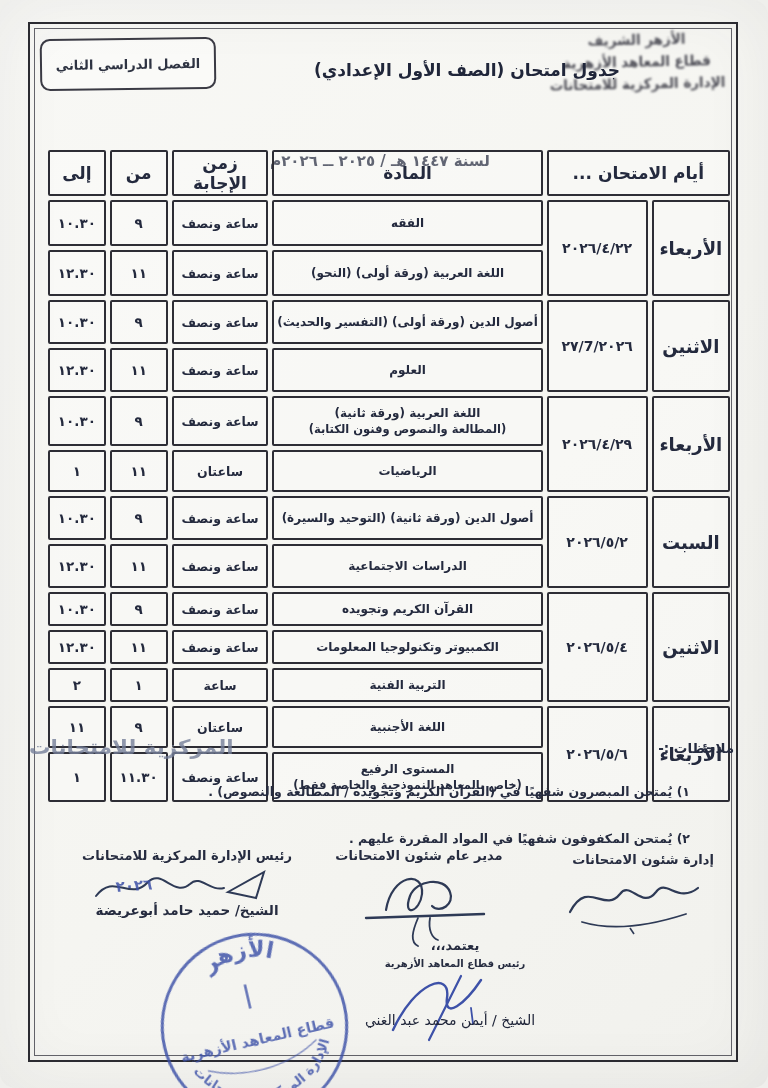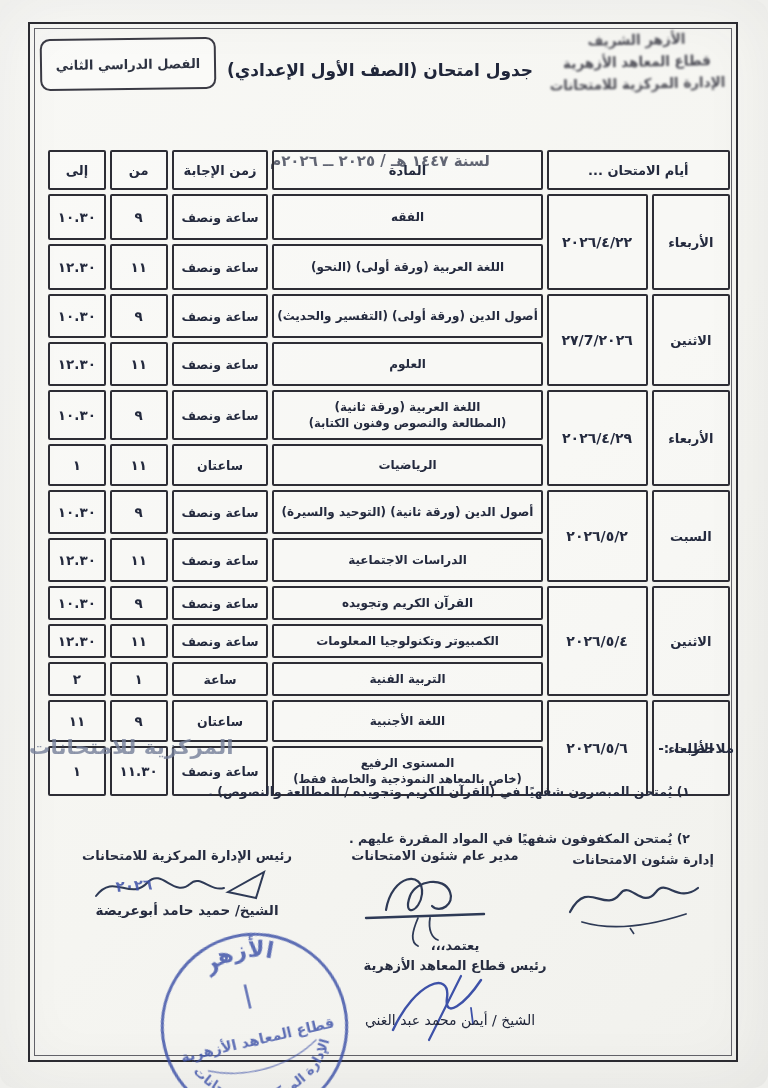--- a/index.html
+++ b/index.html
@@ -32,41 +32,41 @@
     font-size:13px;font-weight:bold;color:#2e3342;
     transform:rotate(-.8deg);background:rgba(255,255,255,.35);
   }
   .letterhead{
     position:absolute;left:538px;top:30px;width:198px;
     text-align:center;font-size:13.5px;font-weight:bold;line-height:1.6;
     color:#4c4c55;filter:blur(1.2px);transform:rotate(-1.2deg) scaleY(1.04);
     direction:rtl;
   }
   .doc-title{
-    position:absolute;left:140px;top:60px;width:480px;text-align:center;
+    position:absolute;left:140px;top:60px;width:480px;text-align:right;
     font-size:17px;font-weight:bold;direction:rtl;color:#20263a;
   }
   .doc-subtitle{
     position:absolute;left:140px;top:104px;width:480px;text-align:center;
     font-size:15px;font-weight:bold;direction:rtl;color:#242a3e;margin-top:48px;
   }
   
   .sched-wrap{position:absolute;left:44px;top:146px;width:690px;}
   table.sched{
     width:100%;border-collapse:separate;border-spacing:4px;direction:rtl;
     table-layout:fixed;
   }
   table.sched th, table.sched td{
     border:2px solid var(--border,#2d2d35);border-radius:2px;
     text-align:center;vertical-align:middle;
     font-weight:bold;color:#242a3e;padding:1px 2px;
     background:rgba(255,255,255,.28);
   }
-  th.hcell{font-size:13px;height:34px;}
-  td.day{font-size:13px;}
+  th.hcell{font-size:17px;height:34px;}
+  td.day{font-size:18px;}
   td.date{font-size:14px;letter-spacing:.5px;}
   td.subj{font-size:12px;}
   td.subj .subj2{font-size:11.5px;margin-top:2px;}
   td.dur{font-size:12.5px;margin-left:32px;}
   td.num{font-size:13.5px;}
   tr.h42 td{height:40px;} tr.h40 td{height:38px;}
   tr.h44 td{height:44px;} tr.h38 td{height:36px;}
   tr.h30 td{height:28px;}
   
   .notes{
@@ -81,32 +81,32 @@
     letter-spacing:1px;transform:scaleX(1.07);transform-origin:left;
     direction:rtl;text-align:left;white-space:nowrap;overflow:hidden;
     z-index:5;
   }
   
   .sig-label{
     position:absolute;font-size:13px;font-weight:bold;text-align:center;
     direction:rtl;color:#262c40;
   }
   .sig-right-label{left:550px;top:852px;width:186px;}
-  .sig-center-label{left:338px;top:848px;width:194px;}
+  .sig-center-label{left:322px;top:848px;width:194px;}
   .sig-left-label{left:54px;top:848px;width:266px;}
   .sig-left-name{left:54px;top:902px;width:266px;font-size:13.5px;}
   .sig-svg{position:absolute;}
   .sig-right-svg{left:560px;top:870px;}
   .sig-center-svg{left:352px;top:866px;}
   .sig-left-svg{left:78px;top:862px;}
   
   .approve-word{position:absolute;left:395px;top:938px;width:120px;text-align:center;
     font-size:13px;font-weight:bold;direction:rtl;color:#262c40;}
   .approver-title{position:absolute;left:325px;top:958px;width:260px;text-align:center;
-    font-size:13px;font-weight:bold;direction:rtl;color:#262c40;}
+    font-size:10px;font-weight:bold;direction:rtl;color:#262c40;}
   .approver-name{position:absolute;left:295px;top:1012px;width:310px;text-align:center;
     font-size:14px;font-weight:normal;direction:rtl;color:#20263a;}
   .sig-bottom-svg{left:365px;top:968px;}
   
   .stamp{
     position:absolute;left:152px;top:924px;width:205px;height:205px;
     transform:rotate(-13deg);opacity:.82;z-index:6;filter:blur(.3px);
   }
 </style>
 </head>

